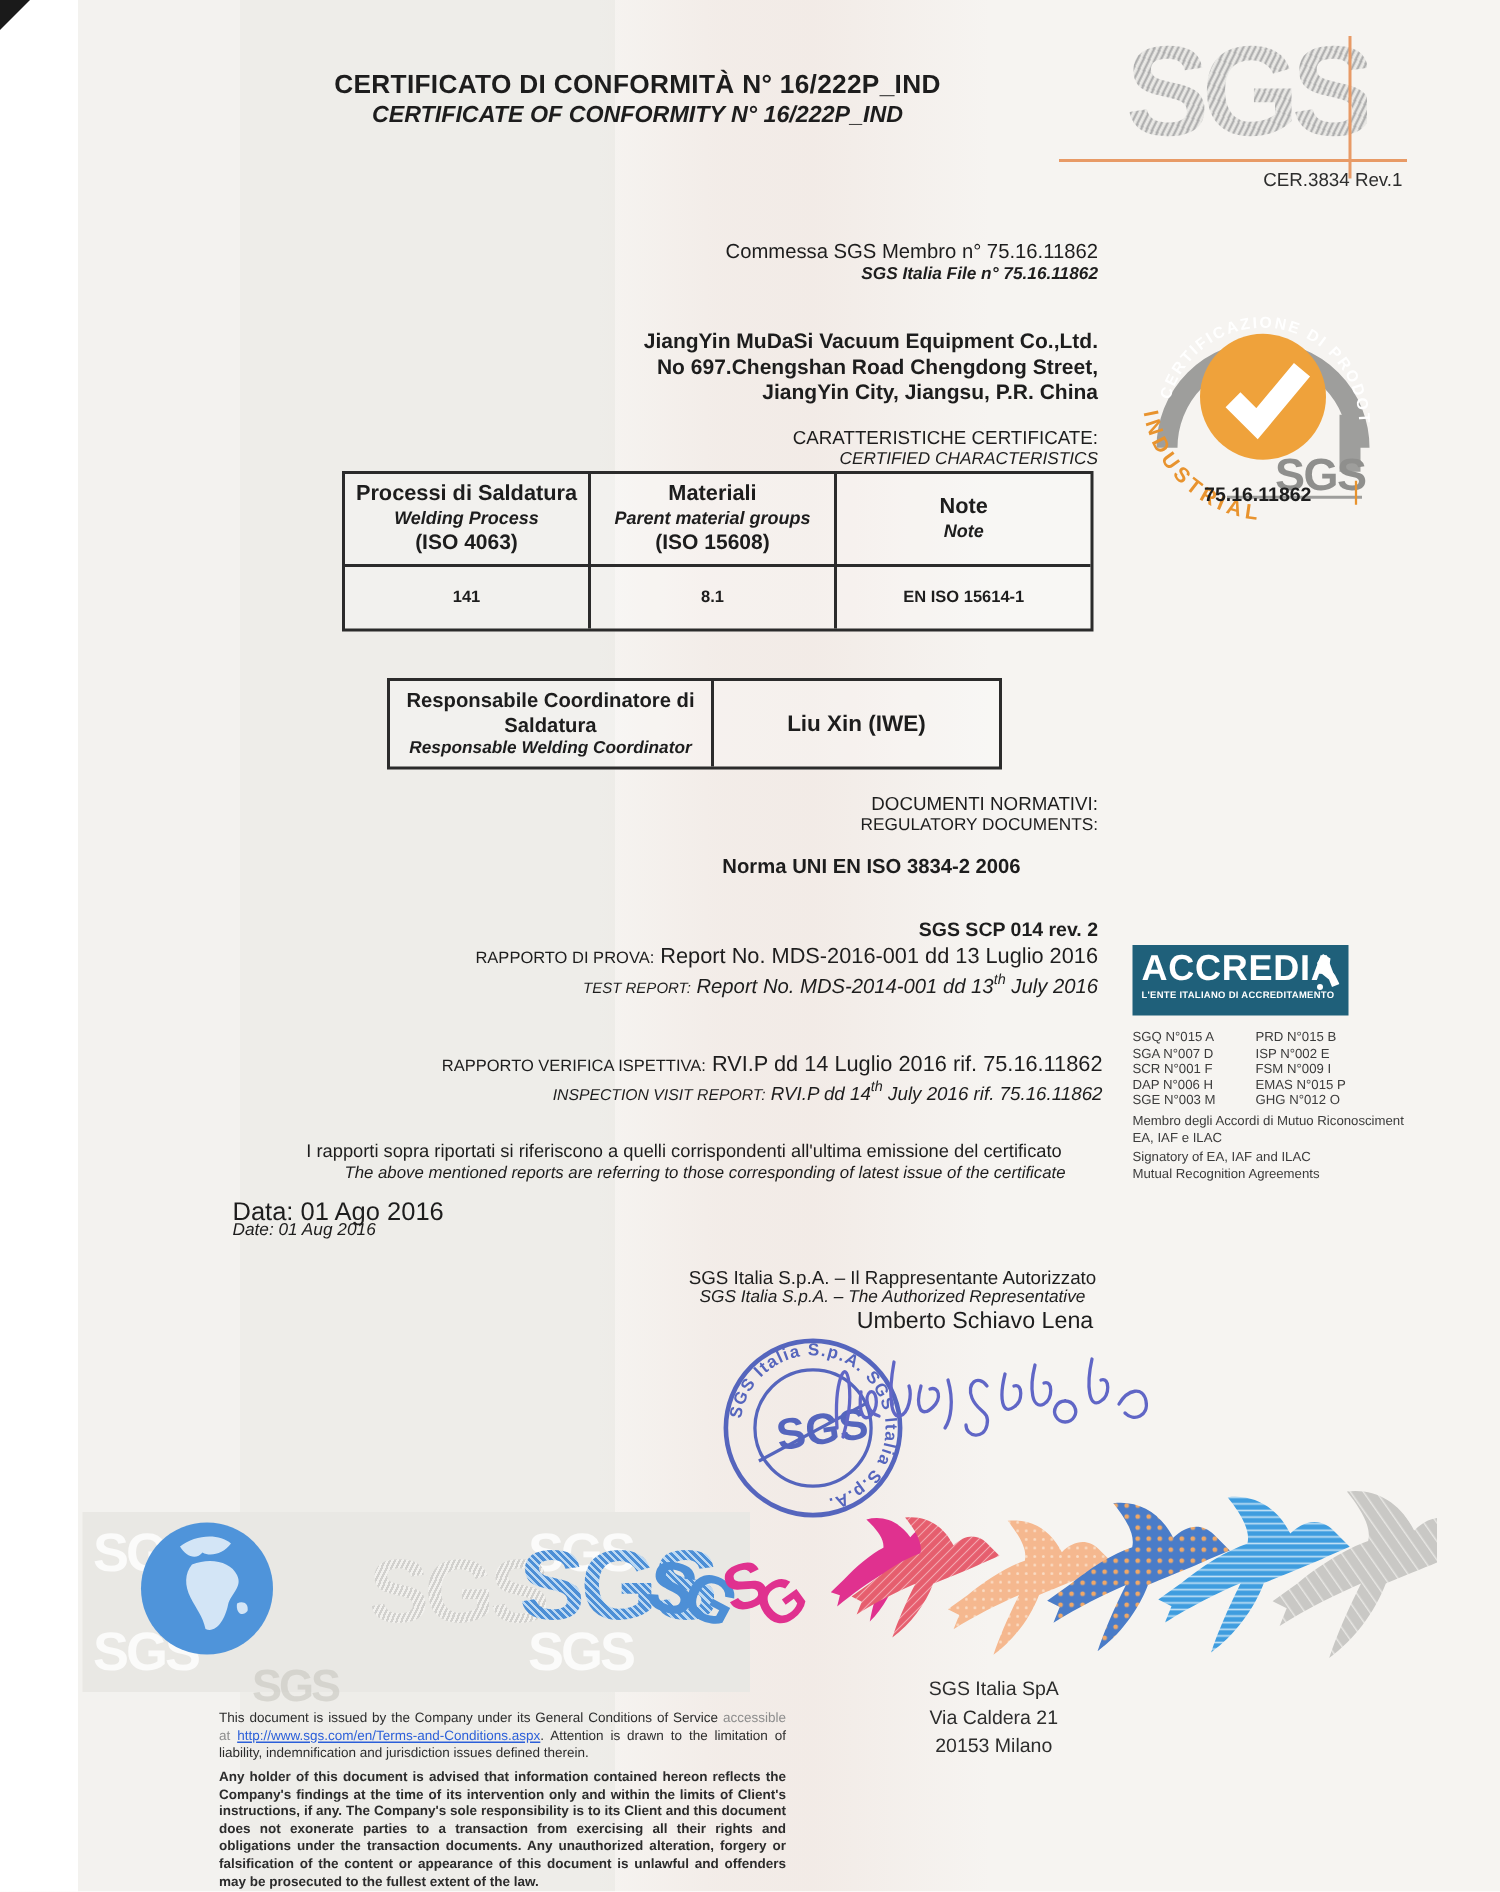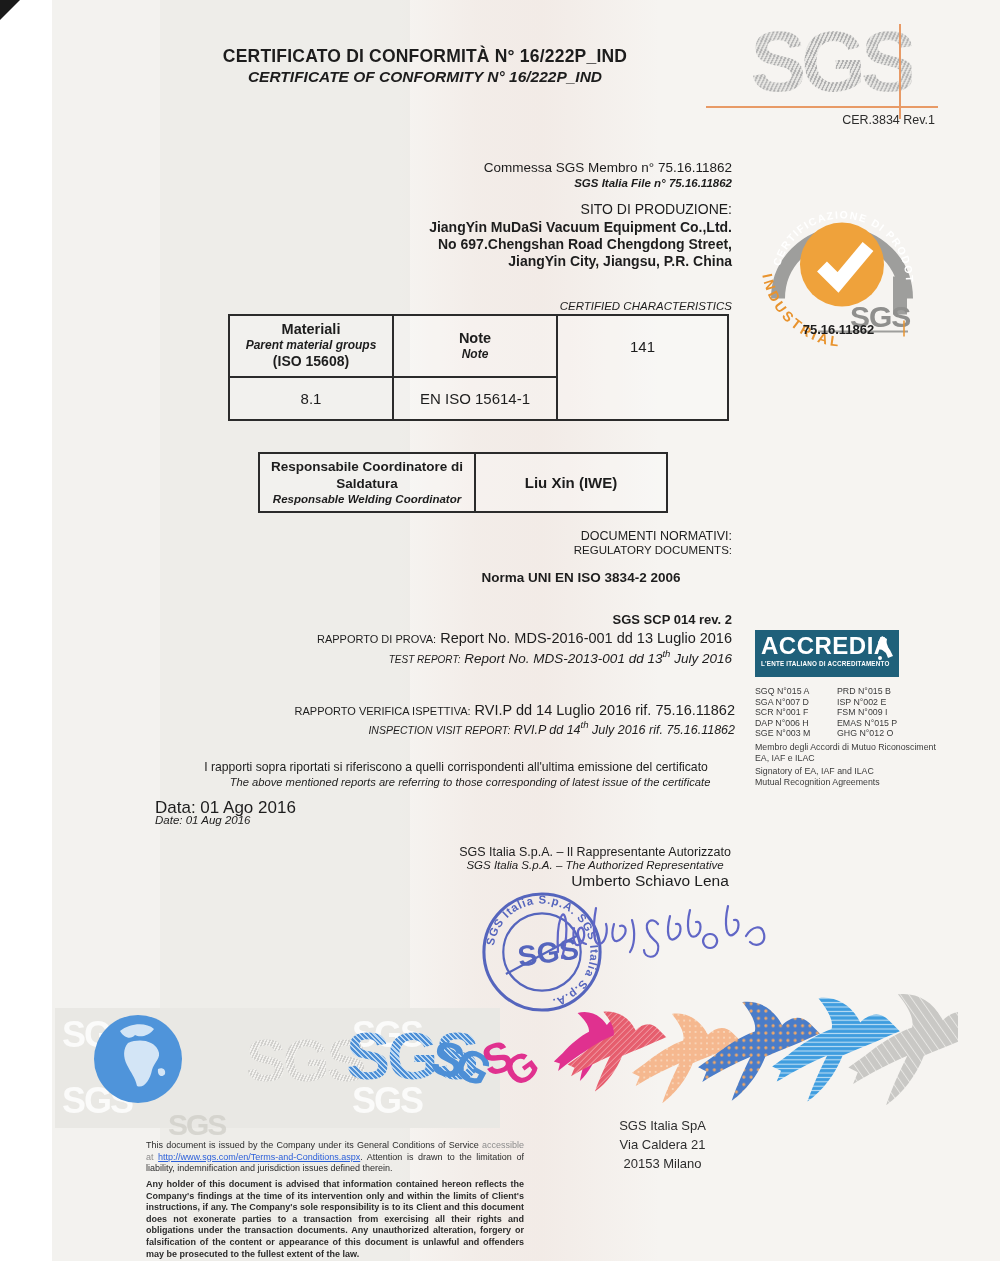--- a/index.html
+++ b/index.html
@@ -42,21 +42,21 @@
   .badge-num{left:756px;top:322px;width:165px;font-size:13px;}
 
   
   .cert-table{left:228px;top:314px;width:497px;border:2px solid #2b2b2b;display:grid;grid-template-columns:164px 164px 1fr;background:rgba(255,255,255,.25);}
   .cell{border-right:2px solid #2b2b2b;border-bottom:2px solid #2b2b2b;padding:5px 4px 6px;display:flex;flex-direction:column;justify-content:center;text-align:center;}
   .cell:nth-child(3n){border-right:none;}
   .cell.last-row{border-bottom:none;min-height:30px;}
   .h-it{font-weight:bold;font-size:14.5px;line-height:17px;}
   .h-en{font-weight:bold;font-style:italic;font-size:12px;line-height:15px;}
   .h-iso{font-weight:bold;font-size:14px;line-height:17px;}
-  .d-val{font-weight:normal;font-size:15px;}
+  .d-val{font-weight:bold;font-size:11px;}
 
   
   .coord{left:258px;top:452px;width:406px;border:2px solid #2b2b2b;display:grid;grid-template-columns:216px 1fr;background:rgba(255,255,255,.25);}
   .coord .lcell{border-right:2px solid #2b2b2b;padding:4px 6px;text-align:center;}
   .coord .rcell{display:flex;align-items:center;justify-content:center;font-weight:bold;font-size:15px;}
 
   .docnorm-it{left:330px;top:529px;width:402px;font-size:12.5px;}
   .docnorm-en{left:330px;top:544px;width:402px;font-size:11.5px;}
   .norma{left:430px;top:570px;width:302px;font-size:13.5px;}
 
@@ -125,25 +125,25 @@
   <div class="abs title-en b i calign">CERTIFICATE OF CONFORMITY N° 16/222P_IND</div>
 
   <div class="abs sgs-logo">SGS</div>
   <div class="abs cross-h"></div>
   <div class="abs cross-v"></div>
   <div class="abs cer-rev ralign">CER.3834 Rev.1</div>
 
   <div class="abs commessa-it ralign">Commessa SGS Membro n° 75.16.11862</div>
   <div class="abs commessa-en ralign b i">SGS Italia File n° 75.16.11862</div>
 
-  <div class="abs sito-label ralign">SITO DI PRODUZIONE:</div>
   <div class="abs sito-1 ralign b">JiangYin MuDaSi Vacuum Equipment Co.,Ltd.</div>
   <div class="abs sito-2 ralign b">No 697.Chengshan Road Chengdong Street,</div>
   <div class="abs sito-3 ralign b">JiangYin City, Jiangsu, P.R. China</div>
 
+  <div class="abs carat-it ralign">CARATTERISTICHE CERTIFICATE:</div>
   <div class="abs carat-en ralign i">CERTIFIED CHARACTERISTICS</div>
 
   <svg class="abs badge" viewBox="0 0 185 160">
     <defs>
       <path id="arcTop" d="M 22 102 A 64 64 0 1 1 150 102"></path>
       <path id="arcInd" d="M 6 92 A 86 86 0 0 0 82 166"></path>
     </defs>
     <path d="M 22 118 A 64 64 0 1 1 150 118" fill="none" stroke="#9e9e9c" stroke-width="14"></path>
     <rect x="137" y="96" width="14" height="38" fill="#9e9e9c"></rect>
     <circle cx="86" cy="84" r="42" fill="#efa23b"></circle>
@@ -155,20 +155,25 @@
       <textPath href="#arcInd" startOffset="2%">INDUSTRIAL</textPath>
     </text>
     <text x="94" y="146" font-size="30" font-weight="bold" fill="#8f8f8d" letter-spacing="-1">SGS</text>
     <line x1="62" y1="151" x2="152" y2="151" stroke="#9e9e9c" stroke-width="2"></line>
     <line x1="148" y1="140" x2="148" y2="156" stroke="#e8932e" stroke-width="1.5"></line>
   </svg>
   <div class="abs badge-num b calign">75.16.11862</div>
 
   <div class="abs cert-table">
     <div class="cell">
+      <span class="h-it">Processi di Saldatura</span>
+      <span class="h-en">Welding Process</span>
+      <span class="h-iso">(ISO 4063)</span>
+    </div>
+    <div class="cell">
       <span class="h-it">Materiali</span>
       <span class="h-en">Parent material groups</span>
       <span class="h-iso">(ISO 15608)</span>
     </div>
     <div class="cell">
       <span class="h-it">Note</span>
       <span class="h-en">Note</span>
     </div>
     <div class="cell last-row">
         <span class="d-val">141</span>
@@ -190,21 +195,21 @@
       <span>Liu Xin (IWE)</span>
     </div>
   </div>
 
   <div class="abs docnorm-it ralign">DOCUMENTI NORMATIVI:</div>
   <div class="abs docnorm-en ralign">REGULATORY DOCUMENTS:</div>
   <div class="abs norma b calign">Norma UNI EN ISO 3834-2 2006</div>
 
   <div class="abs scp b ralign">SGS SCP 014 rev. 2</div>
   <div class="abs rline ralign"><span class="lab">RAPPORTO DI PROVA:</span><span class="val"> Report No. MDS-2016-001 dd 13 Luglio 2016</span></div>
-  <div class="abs tline ralign i"><span class="lab">TEST REPORT:</span><span class="val"> Report No. MDS-2013-001 dd 13</span><sup>th</sup><span class="val"> July 2016</span></div>
+  <div class="abs tline ralign i"><span class="lab">TEST REPORT:</span><span class="val"> Report No. MDS-2014-001 dd 13</span><sup>th</sup><span class="val"> July 2016</span></div>
 
   <div class="abs rviline ralign"><span class="lab" style="font-size:11px;">RAPPORTO VERIFICA ISPETTIVA:</span><span class="val" style="font-size:14.5px;"> RVI.P dd 14 Luglio 2016 rif. 75.16.11862</span></div>
   <div class="abs ivrline ralign i"><span class="lab">INSPECTION VISIT REPORT:</span><span class="val"> RVI.P dd 14</span><sup>th</sup><span class="val"> July 2016 rif. 75.16.11862</span></div>
 
   <div class="abs accredia-box">
     <div class="accredia-name">ACCREDIA</div>
     <svg class="italy" width="18" height="26" viewBox="0 0 18 26">
       <path d="M7 0 L12 3 L11 9 L15 14 L18 20 L13 22 L11 17 L6 13 L3 6 Z" fill="#ffffff"></path>
       <circle cx="5" cy="22" r="2" fill="#ffffff"></circle>
     </svg>

